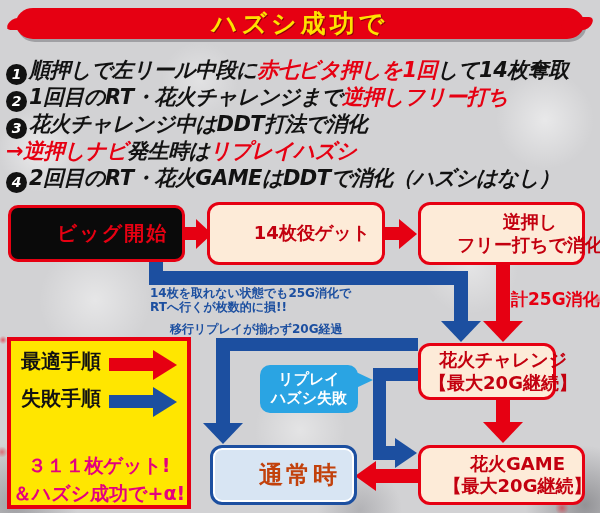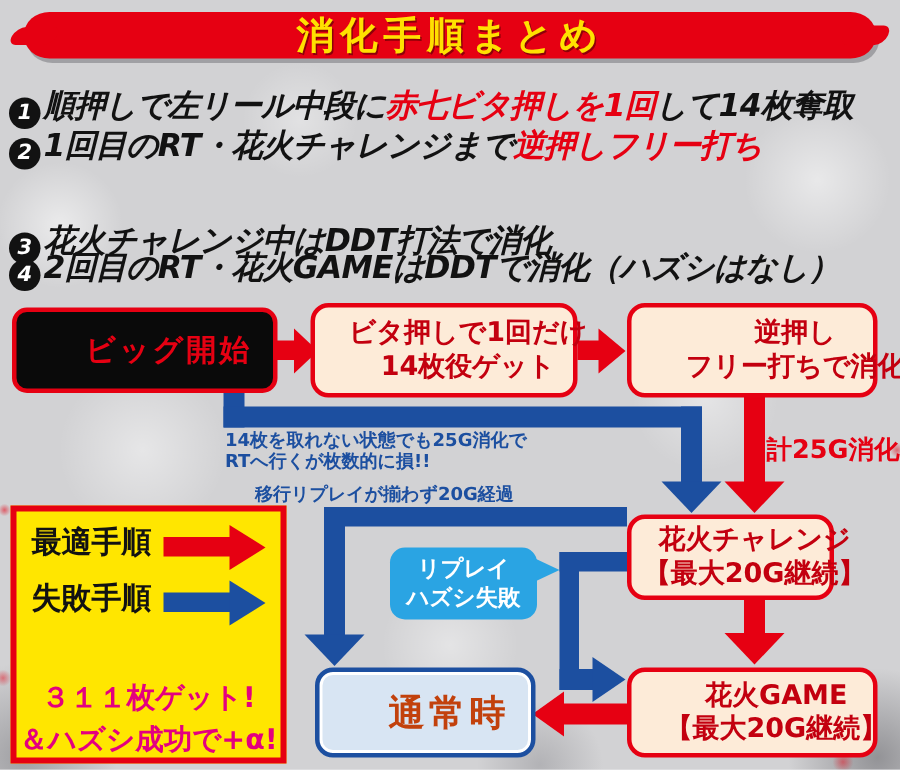--- a/index.html
+++ b/index.html
@@ -74,45 +74,47 @@
   .legend .row-label{position:absolute;left:10px;font-size:20px;font-weight:bold;color:#121212;white-space:nowrap;}
   .legend .pink{position:absolute;left:0;width:176px;text-align:center;color:#e4007f;
     font-size:19px;font-weight:bold;line-height:28px;white-space:nowrap;}
 </style>
 </head>
 <body>
 
 <div id="canvas">
 
   <div class="abs banner">
-    <span class="t">消化手順まとめ</span>
+    <span class="t">ハズシ成功で</span>
   </div>
 
   <div class="abs step" style="top:56px;">
     <span class="num">1</span><span>順押しで左リール中段に</span><span class="red">赤七ビタ押しを1回</span><span>して14枚奪取</span>
   </div>
   <div class="abs step" style="top:83px;">
     <span class="num">2</span><span>1回目のRT・花火チャレンジまで</span><span class="red">逆押しフリー打ち</span>
   </div>
-  <div class="abs step" style="top:110px;margin-top:36px;">
+  <div class="abs step" style="top:110px;">
     <span class="num">3</span><span>花火チャレンジ中はDDT打法で消化</span>
+  </div>
+  <div class="abs step" style="top:137px;">
+    <span class="red">→逆押しナビ</span><span>発生時は</span><span class="red">リプレイハズシ</span>
   </div>
   <div class="abs step" style="top:164px;">
     <span class="num">4</span><span>2回目のRT・花火GAMEはDDTで消化（ハズシはなし）</span>
   </div>
 
   <div class="abs fbox bigbox" style="left:8px;top:205px;width:177px;height:57px;">
     <span class="l">ビッグ開始</span>
   </div>
 
   <div class="abs seg red" style="left:182px;top:227px;width:17px;height:13px;"></div>
   <div class="abs head right red" style="left:196px;top:219px;border-left-width:16px;"></div>
 
   <div class="abs fbox" style="left:207px;top:202px;width:178px;height:63px;">
-    <span class="l">ビタ押しで1回だけ</span>
     <span class="l">14枚役ゲット</span>
   </div>
 
   <div class="abs seg red" style="left:385px;top:227px;width:16px;height:13px;"></div>
   <div class="abs head right red" style="left:399px;top:219px;border-left-width:18px;"></div>
 
   <div class="abs fbox" style="left:418px;top:202px;width:167px;height:63px;padding-left:25px;">
     <span class="l">逆押し</span>
     <span class="l">フリー打ちで消化</span>
   </div>

